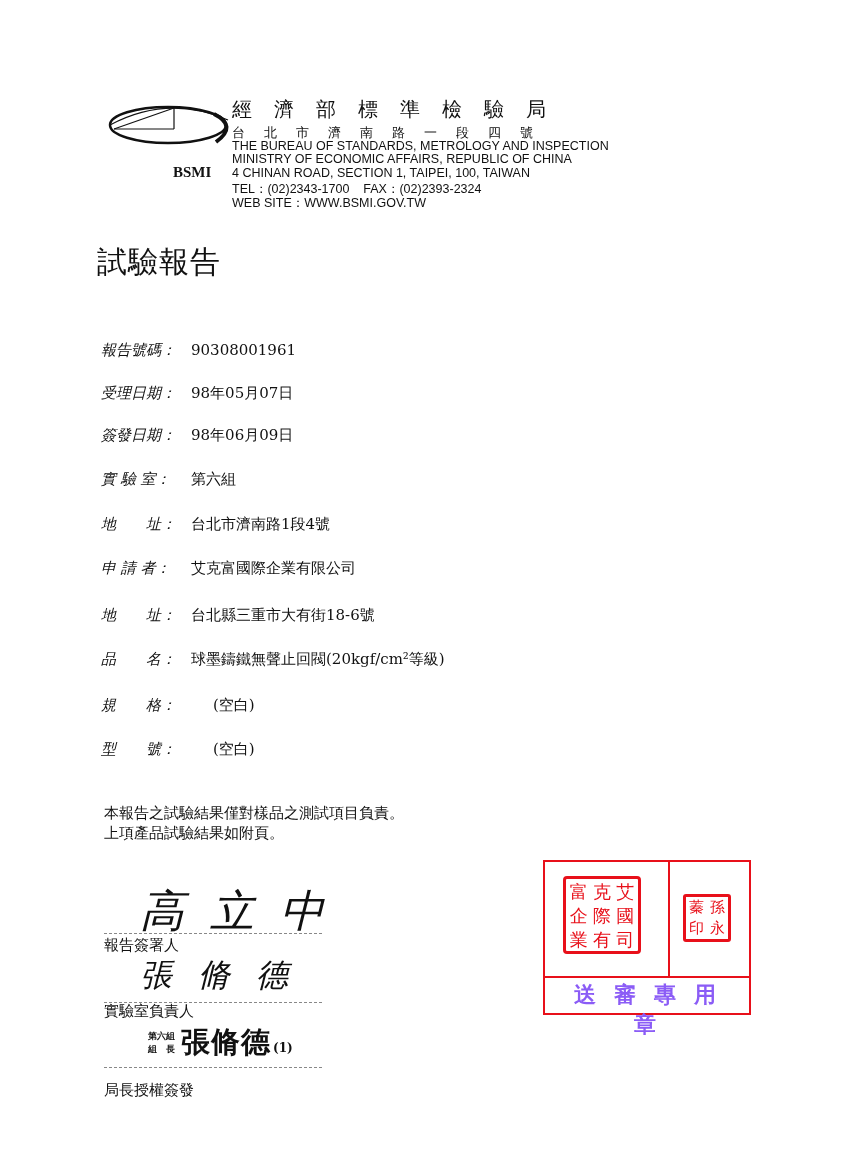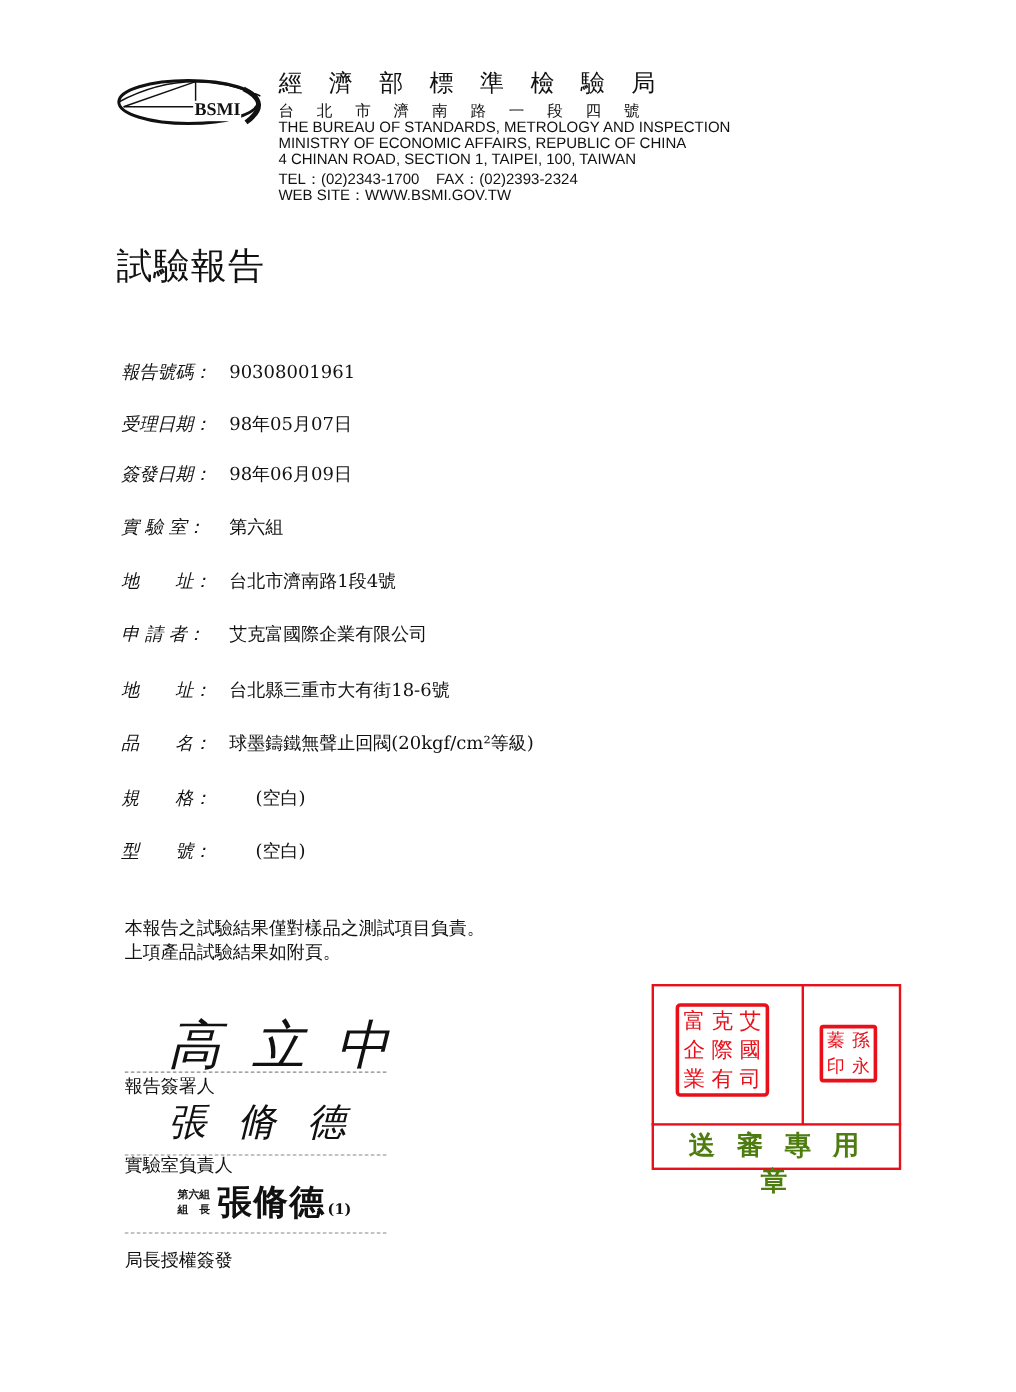--- a/index.html
+++ b/index.html
@@ -1,24 +1,24 @@
 <!DOCTYPE html>
 <html><head>
 <meta charset="utf-8">
 <style>
   html, body { margin: 0; padding: 0; }
   body {
     width: 847px; height: 1160px; position: relative; overflow: hidden;
     background: #ffffff; color: #111;
     font-family: "DejaVu Serif", "Liberation Serif", serif;
   }
-  .abs { position: absolute; }
+  .abs { position: absolute; margin-top: 40px; }
 
   
-  .logo { left: 95px; top: 62px; width: 130px; height: 46px; }
+  .logo { left: 106px; top: 62px; width: 130px; height: 46px; }
   .org-zh {
     left: 232px; top: 56px; font-size: 20px; letter-spacing: 22px;
     font-family: "DejaVu Sans", sans-serif; font-weight: normal; white-space: nowrap;
   }
   .addr-zh {
     left: 232px; top: 84px; font-size: 13px; letter-spacing: 19px;
     font-family: "DejaVu Sans", sans-serif; white-space: nowrap;
   }
   .org-en {
     left: 232px; top: 99px; font-size: 12.5px; font-weight: normal;
@@ -64,21 +64,21 @@
     color: #e8101a; font-size: 18px; text-align: center; line-height: 24px; padding: 1px;
   }
   .seal-small {
     left: 683px; top: 854px; width: 48px; height: 48px;
     border: 3px solid #e8101a; border-radius: 3px; box-sizing: border-box;
     display: grid; grid-template-columns: 1fr 1fr; grid-template-rows: 1fr 1fr;
     color: #e8101a; font-size: 15px; text-align: center; line-height: 20px;
   }
   .stamp-caption {
     left: 545px; top: 940px; width: 204px; text-align: center;
-    color: #4d7c0f; font-size: 22px; font-weight: bold; letter-spacing: 18px;
+    color: #8b5cf6; font-size: 22px; font-weight: bold; letter-spacing: 18px;
     font-family: "DejaVu Sans", sans-serif; padding-left: 14px; box-sizing: border-box;
   }
 </style>
 </head>
 <body>
 
 <div class="abs logo">
   <svg width="130" height="46" viewBox="0 0 130 46">
     <ellipse cx="62" cy="23" rx="58" ry="18" fill="none" stroke="#111" stroke-width="2.5"></ellipse>
     <path d="M4 23 Q62 -8 122 18" fill="none" stroke="#111" stroke-width="1.2"></path>

